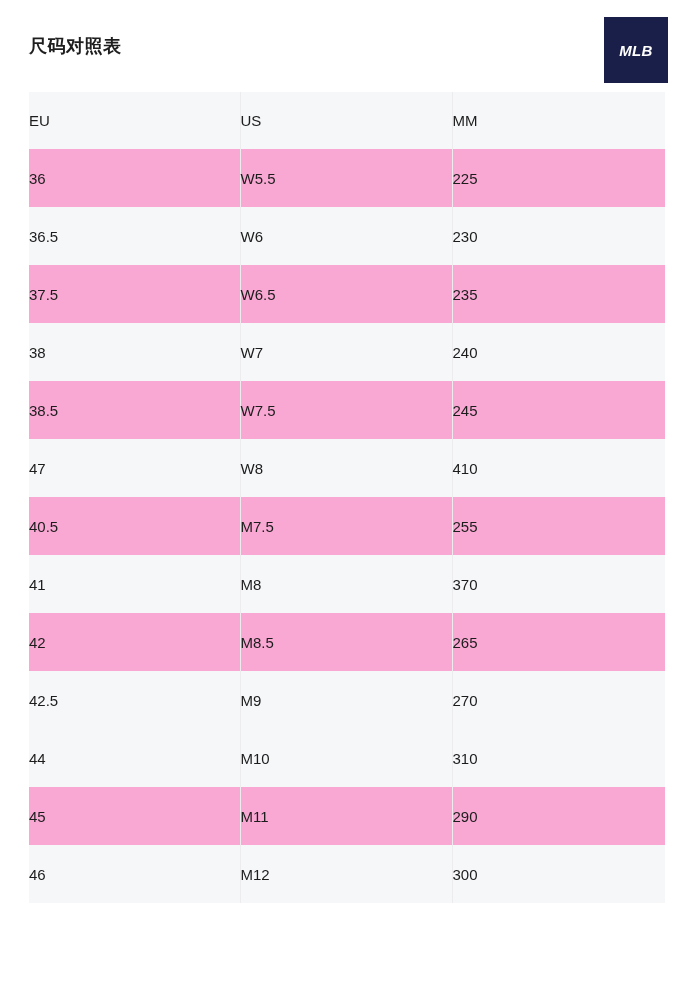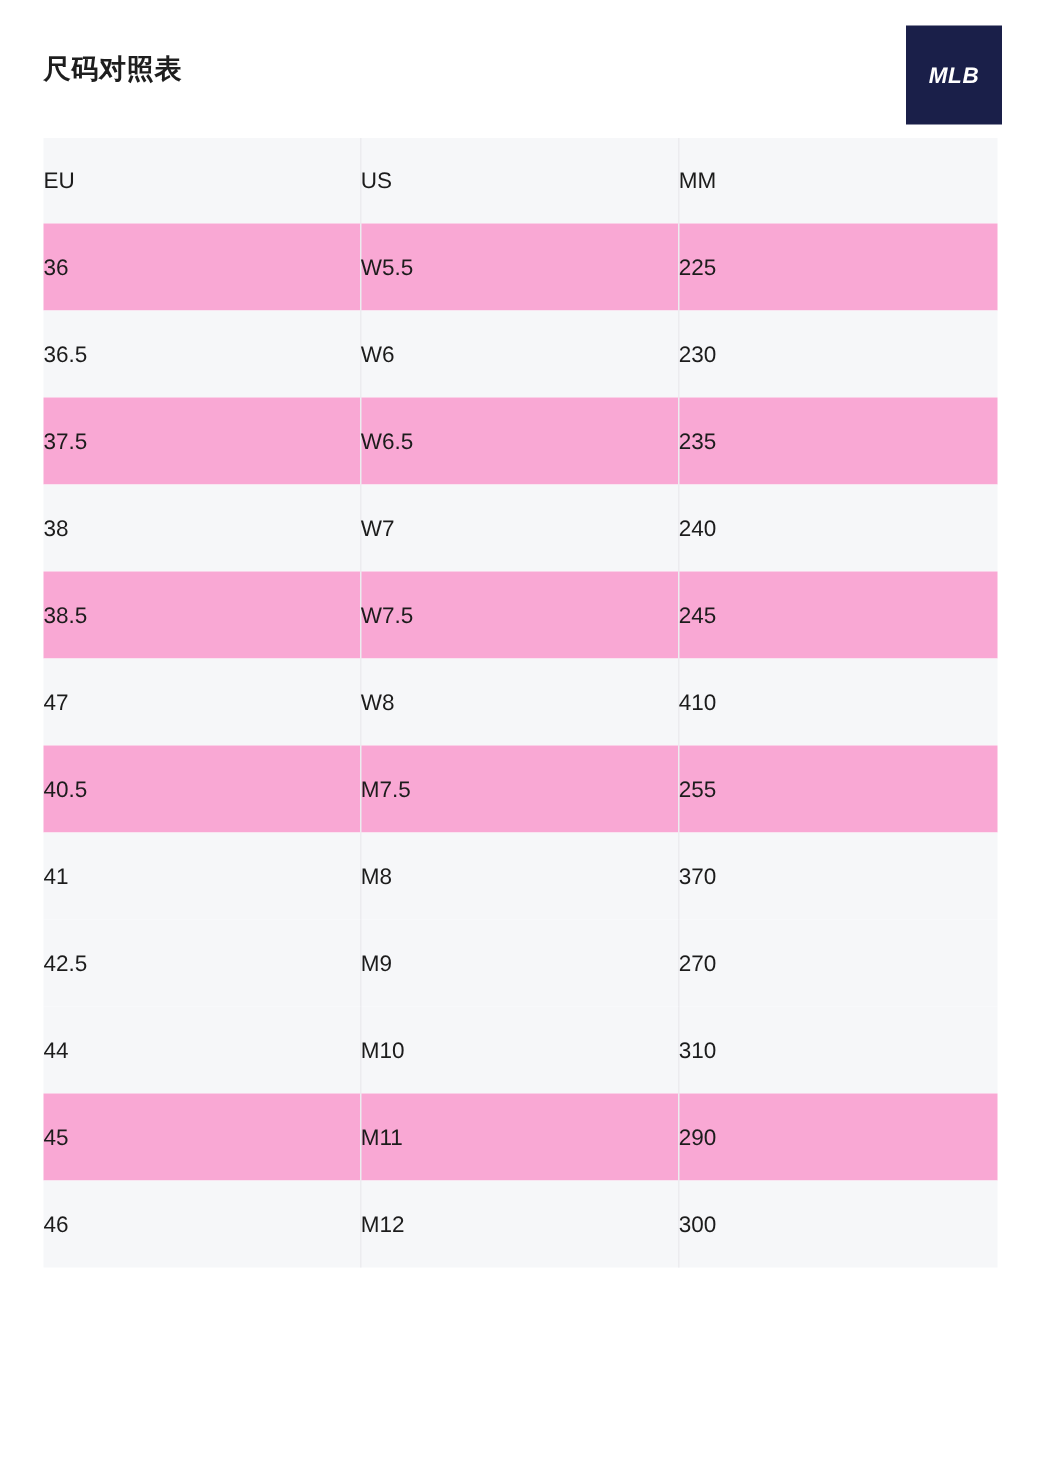--- a/index.html
+++ b/index.html
@@ -179,20 +179,25 @@
           <tr class="row-odd">
             <td>40.5</td>
             <td>M7.5</td>
             <td>255</td>
           </tr>
           <tr class="row-even">
             <td>41</td>
             <td>M8</td>
             <td>370</td>
           </tr>
+          <tr class="row-odd">
+            <td>42</td>
+            <td>M8.5</td>
+            <td>265</td>
+          </tr>
           <tr class="row-even">
             <td>42.5</td>
             <td>M9</td>
             <td>270</td>
           </tr>
           <tr class="row-even">
             <td>44</td>
             <td>M10</td>
             <td>310</td>
           </tr>

